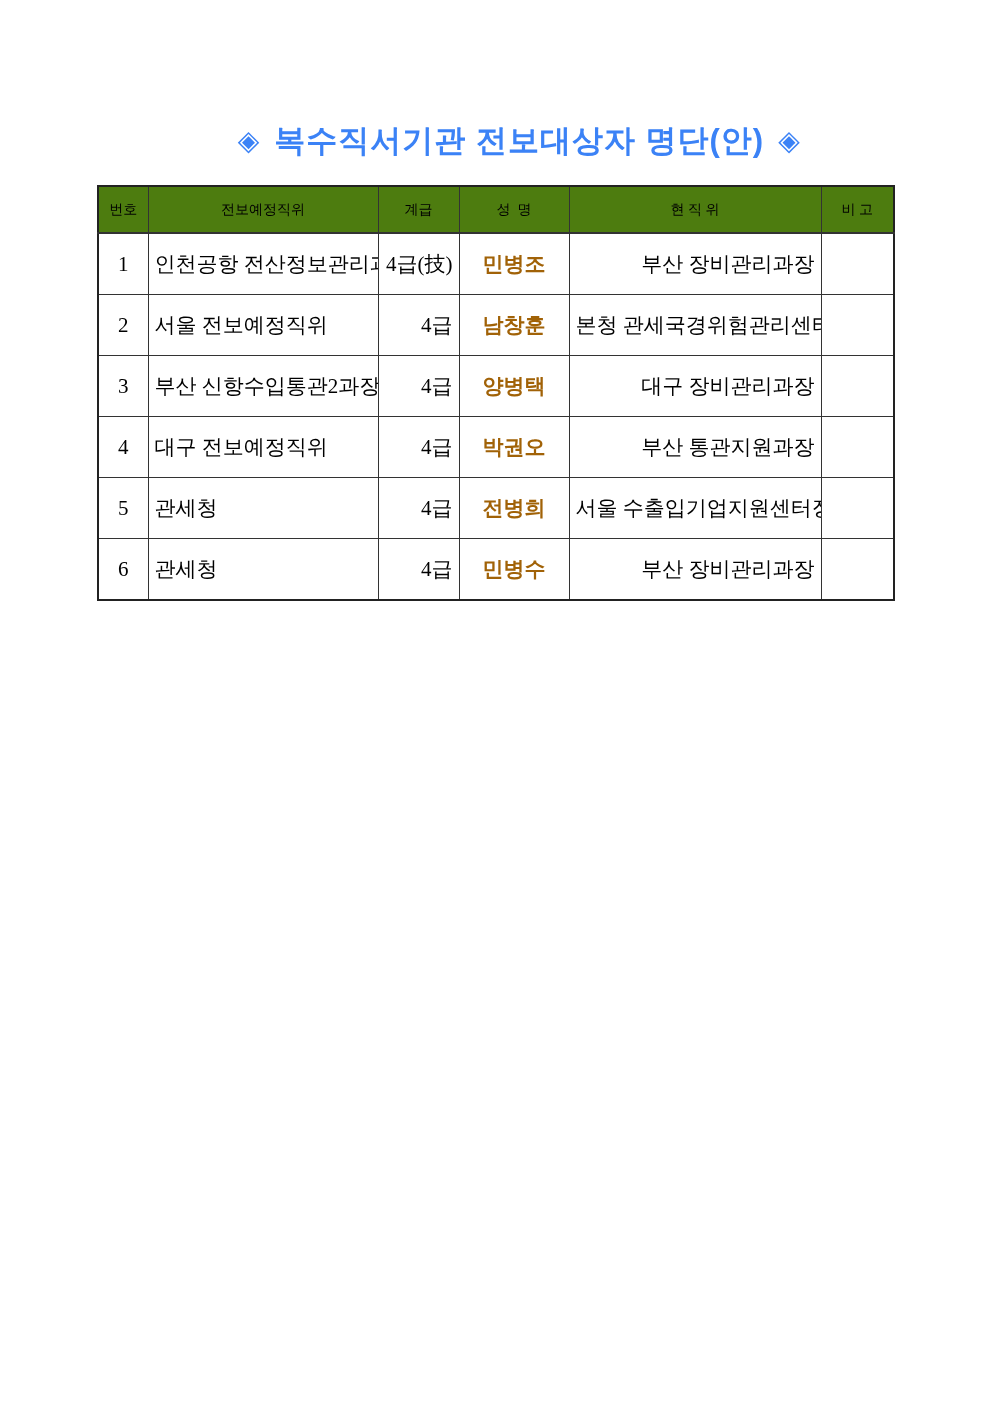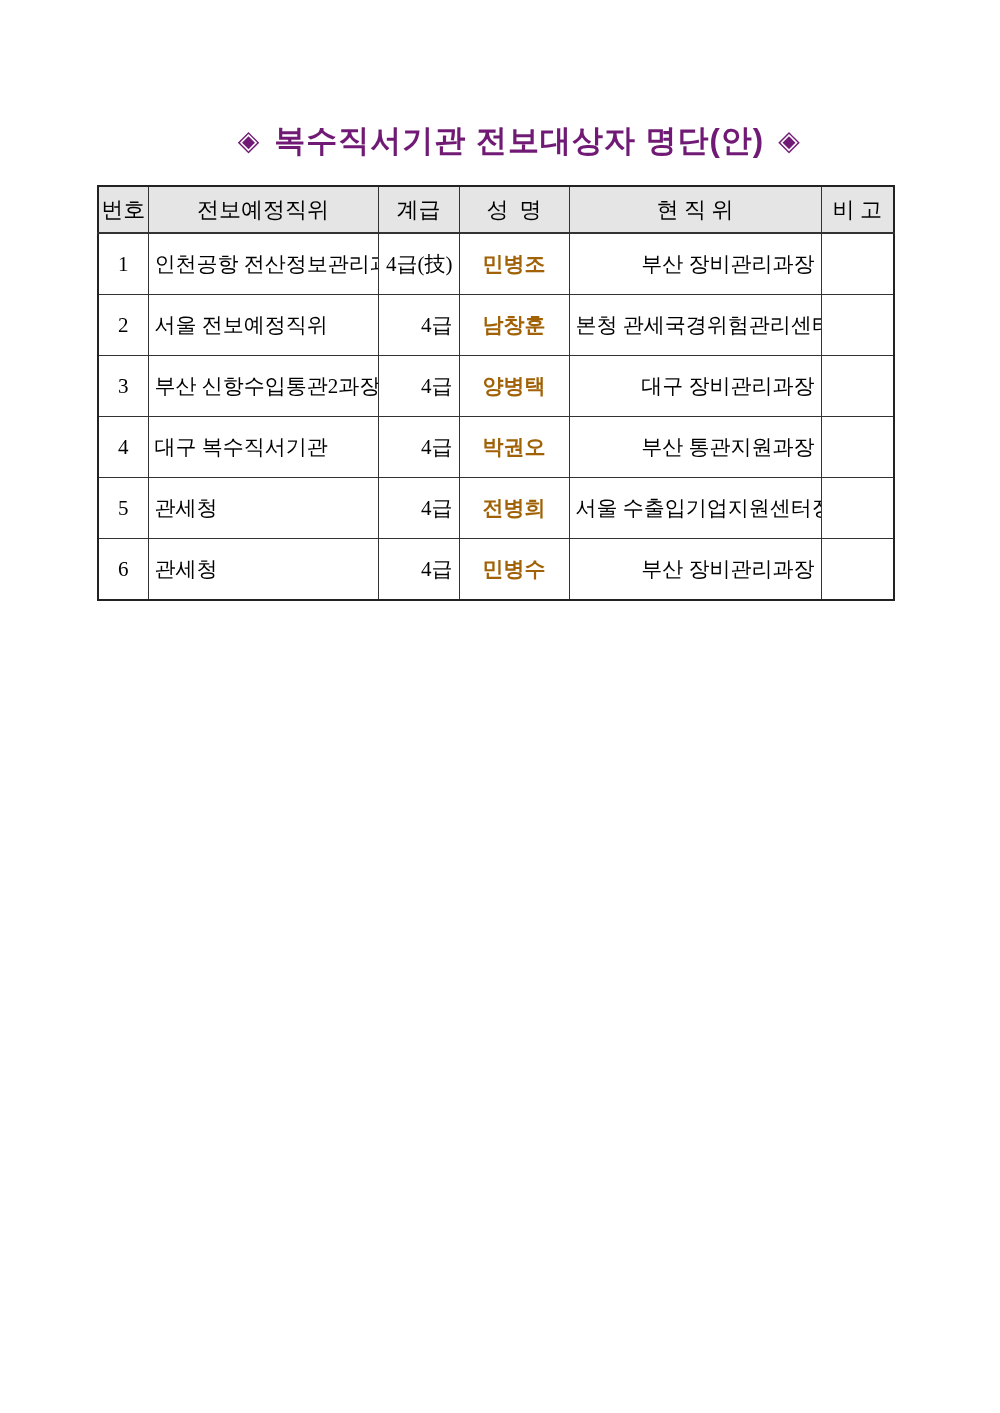--- a/index.html
+++ b/index.html
@@ -15,21 +15,21 @@
   .title-row {
     position: absolute;
     top: 84px;
     left: 0;
     width: 100%;
     text-align: center;
     font-family: "Liberation Sans", "DejaVu Sans", sans-serif;
     font-weight: bold;
     font-size: 31px;
     letter-spacing: 1px;
-    color: #701a75;
+    color: #3b82f6;
     white-space: pre;
   }
   .title-row .diamond {
     font-size: 28px;
     vertical-align: 1px;
     padding: 0 14px;
   }
   table.transfer-table {
     position: absolute;
     left: 97px;
@@ -39,23 +39,23 @@
     table-layout: fixed;
     border: 2px solid #222222;
   }
   .transfer-table th, .transfer-table td {
     border: 1px solid #333333;
     white-space: pre;
     overflow: hidden;
   }
   .transfer-table thead th {
     height: 43px;
-    background: #e5e5e5;
+    background: #4d7c0f;
     font-weight: normal;
-    font-size: 22px;
+    font-size: 14px;
     text-align: center;
     border-bottom-width: 2px;
   }
   .transfer-table tbody td {
     height: 60px;
     font-size: 21px;
     padding: 0 6px;
   }
   td.c-no   { text-align: center; padding: 0; }
   td.c-pos  { text-align: left; }
@@ -113,21 +113,21 @@
       <tr>
         <td class="c-no">3</td>
         <td class="c-pos">부산 신항수입통관2과장</td>
         <td class="c-rank">4급</td>
         <td class="c-name">양병택</td>
         <td class="c-cur">대구 장비관리과장</td>
         <td class="c-note"></td>
       </tr>
       <tr>
         <td class="c-no">4</td>
-        <td class="c-pos">대구 복수직서기관</td>
+        <td class="c-pos">대구 전보예정직위</td>
         <td class="c-rank">4급</td>
         <td class="c-name">박권오</td>
         <td class="c-cur">부산 통관지원과장</td>
         <td class="c-note"></td>
       </tr>
       <tr>
         <td class="c-no">5</td>
         <td class="c-pos">관세청</td>
         <td class="c-rank">4급</td>
         <td class="c-name">전병희</td>

